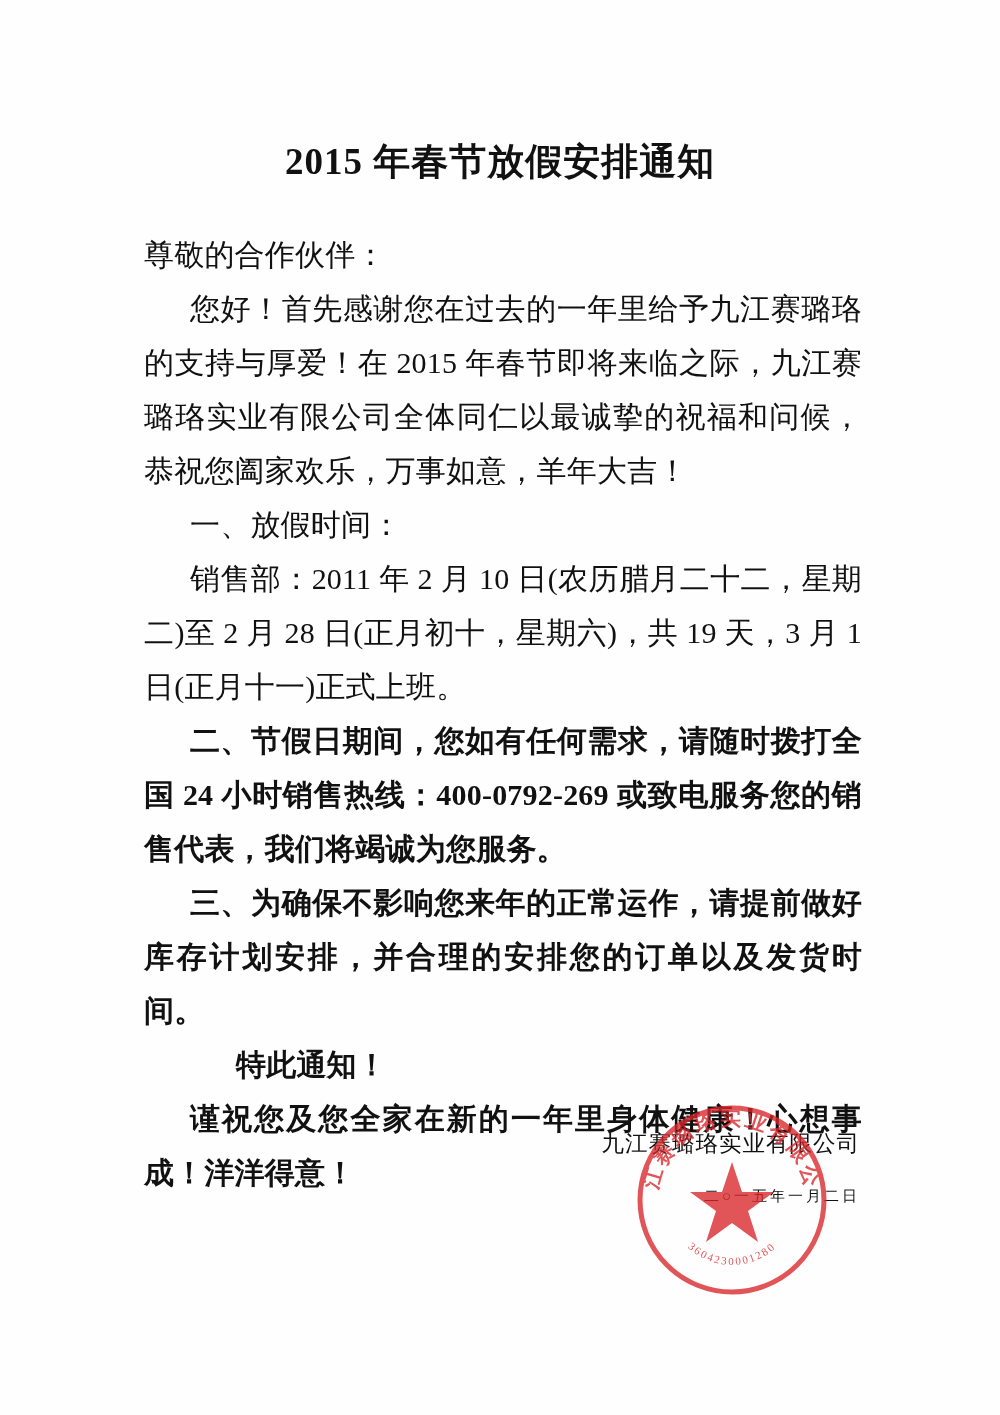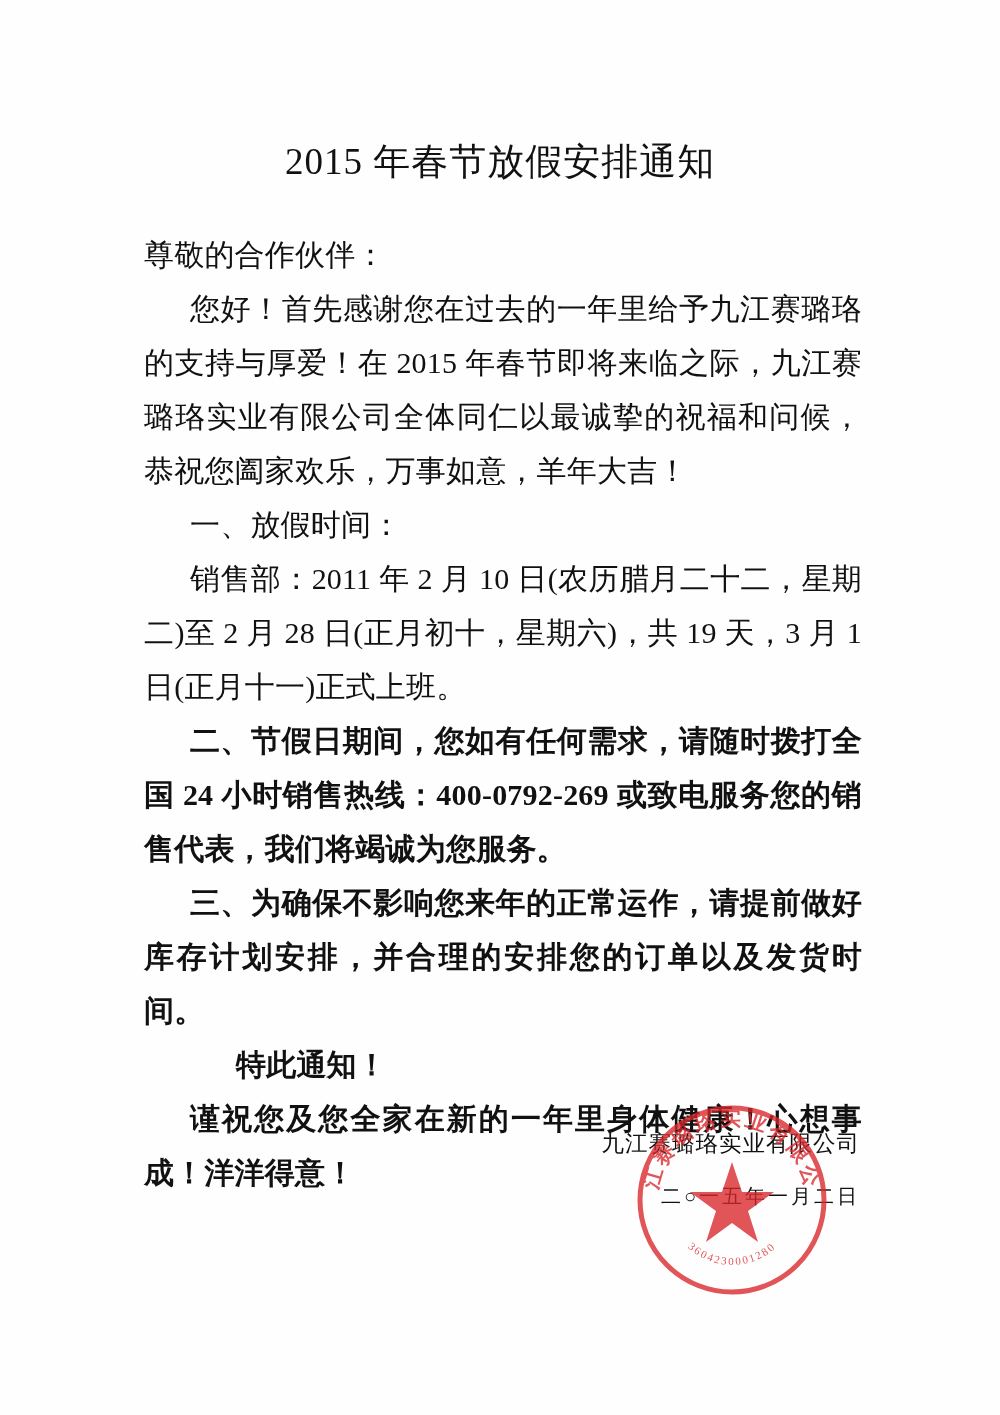--- a/index.html
+++ b/index.html
@@ -22,21 +22,21 @@
     height: 1415px;
     background: #fefefe;
   }
   .doc-title {
     position: absolute;
     left: 0;
     top: 112px;
     width: 1000px;
     text-align: center;
     font-size: 37px;
-    font-weight: normal;
+    font-weight: bold;
     letter-spacing: 1px;
     font-family: "Liberation Serif", "DejaVu Serif", serif;
   }
   .body-block {
     position: absolute;
     left: 144px;
     top: 228px;
     width: 718px;
   }
   .para {
@@ -63,21 +63,21 @@
     top: 1118px;
     width: 380px;
     text-align: right;
   }
   .sign-line {
     font-size: 22.5px;
     line-height: 52px;
     letter-spacing: 1px;
   }
   .sign-date {
-    font-size: 20px;
+    font-size: 15px;
     line-height: 52px;
     letter-spacing: 3px;
   }
   .notice-line {
     text-indent: 92px;
     font-weight: bold;
   }
   
   .seal {
     position: absolute;

